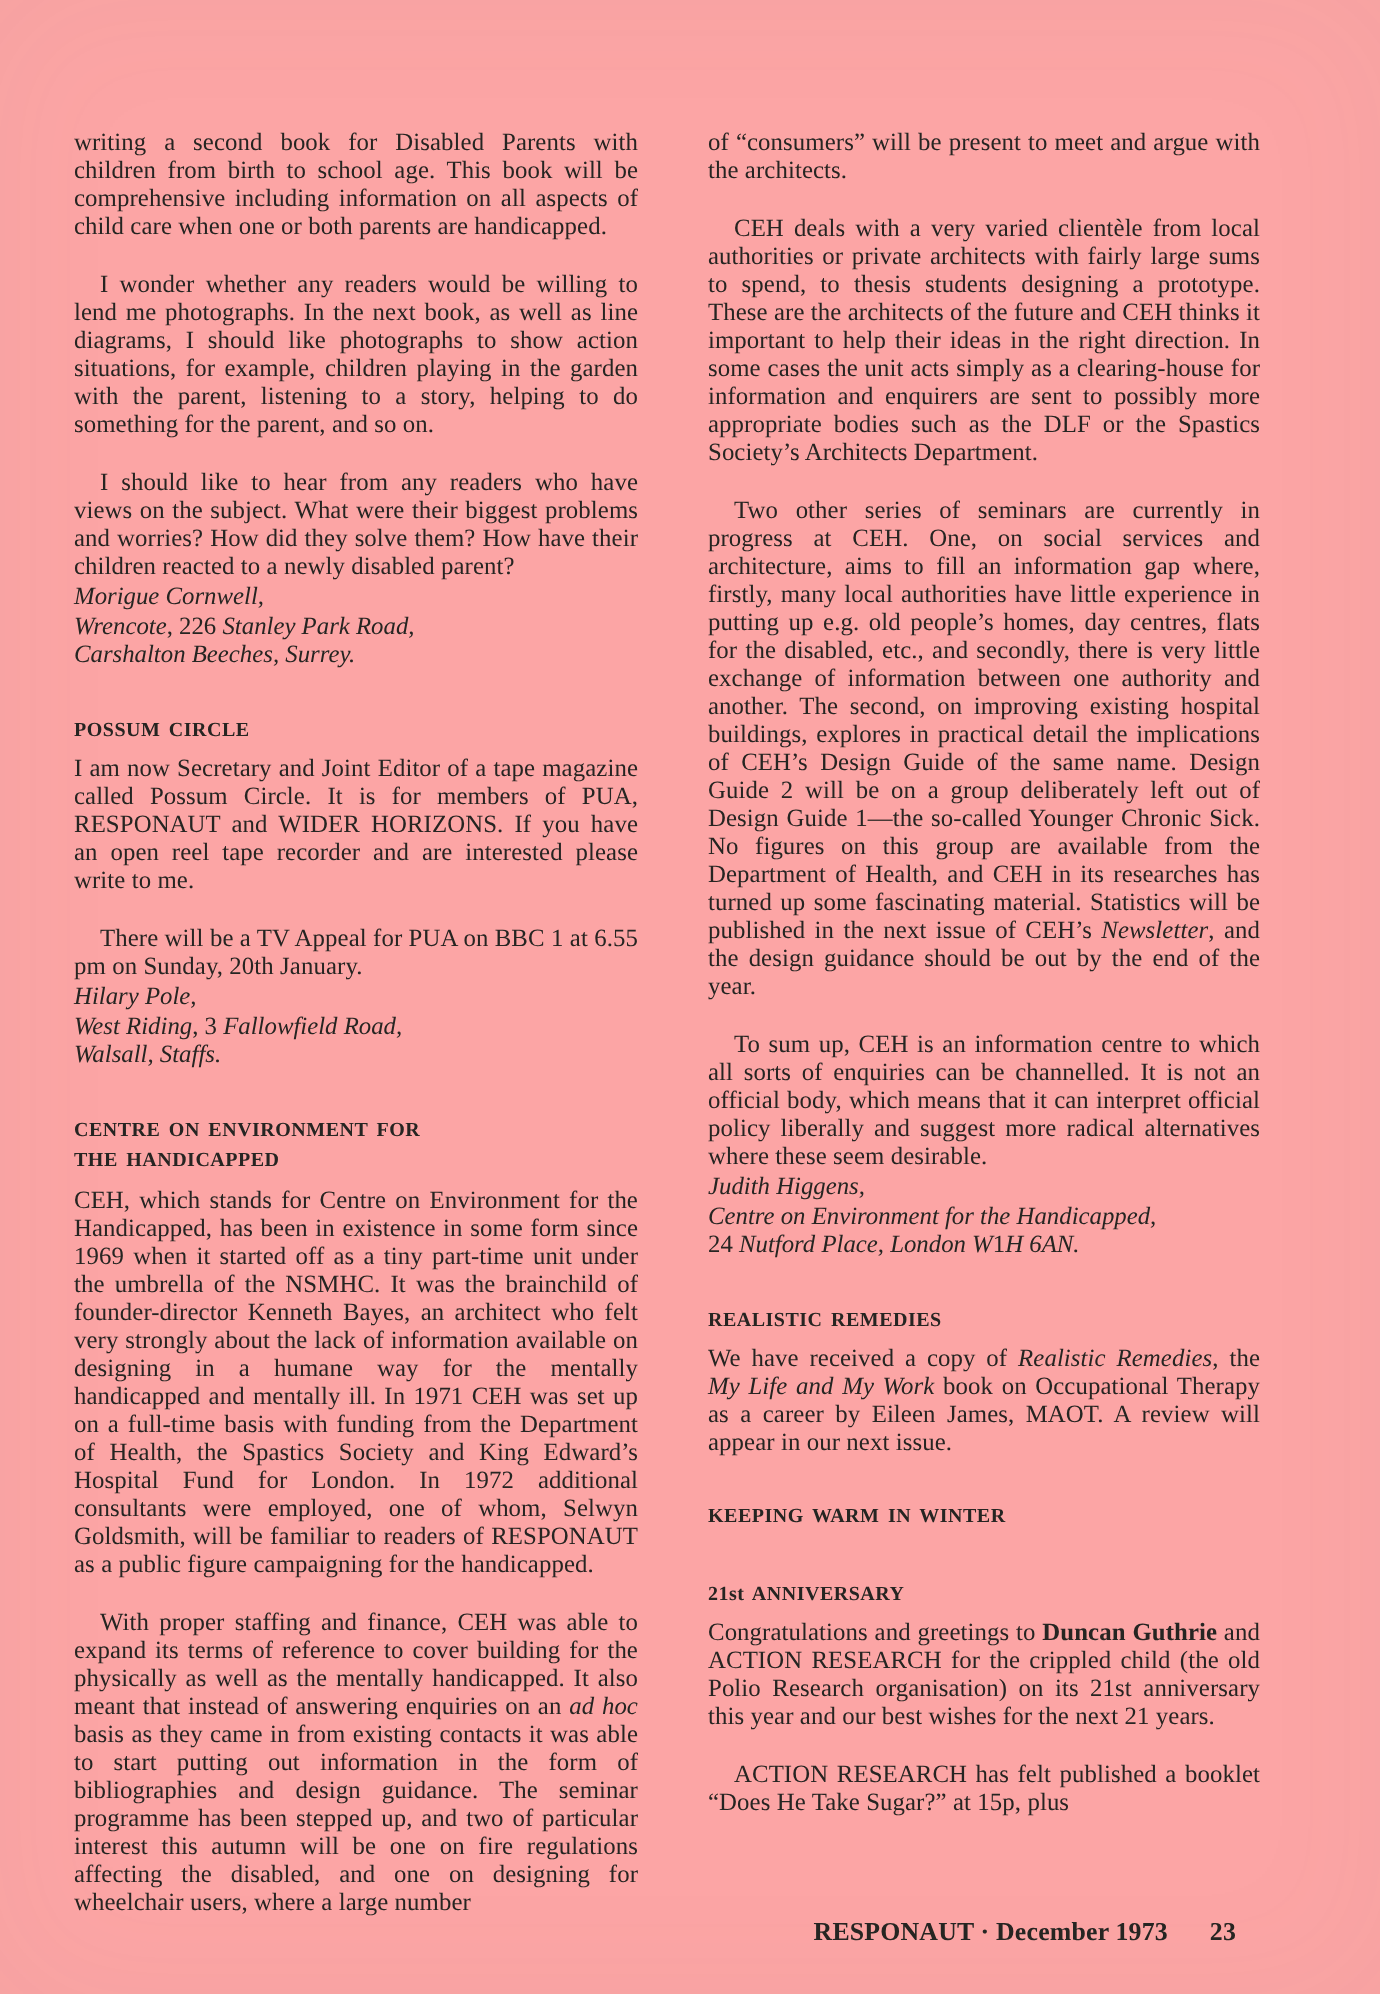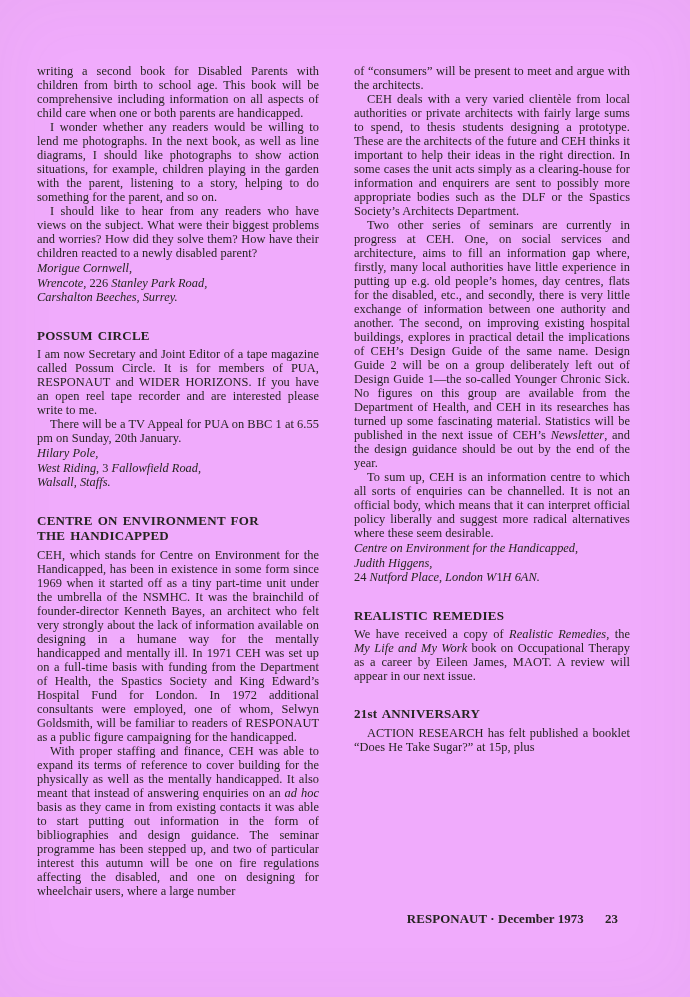--- a/index.html
+++ b/index.html
@@ -4,21 +4,21 @@
 <style>
   html, body {
     margin: 0;
     padding: 0;
     background: #fbfbf9;
   }
   .page {
     position: relative;
     width: 690px;
     height: 997px;
-    background: #f0abfc;
+    background: #fca5a5;
     box-shadow: inset 0 0 70px rgba(120,110,90,0.05);
     font-family: "Liberation Serif", "DejaVu Serif", serif;
     color: #262522;
     overflow: hidden;
   }
   .columns {
     position: absolute;
     top: 64px;
     left: 37px;
     display: flex;
@@ -27,41 +27,41 @@
   .col { }
   .col.left  { width: 282px; }
   .col.right { width: 276px; }
   p.para {
     margin: 0;
     font-size: 12.4px;
     line-height: 14px;
     text-align: justify;
     letter-spacing: 0.05px;
   }
-  p.para.indent { text-indent: 13px; }
+  p.para.indent { text-indent: 13px; margin-top: 15px; }
   .sig {
     margin: 1px 0 0 0;
     text-align: left;
     font-size: 12.4px;
     line-height: 14.5px;
   }
   .sig .sig-line { font-style: italic; }
   .sig .sig-line .roman { font-style: normal; }
   h2.hd {
     margin: 23px 0 4px 0;
-    font-size: 13px;
+    font-size: 10px;
     line-height: 15.5px;
     font-weight: bold;
     letter-spacing: 0.25px;
     white-space: pre-line;
     word-spacing: 1.5px;
   }
   .footer {
     position: absolute;
-    top: 912px;
+    top: 959px;
     right: 72px;
     font-size: 12.9px;
     font-weight: bold;
     letter-spacing: 0.1px;
   }
   .footer .pageno { margin-left: 21px; }
   span[data-run] { }
   .i { font-style: italic; }
   .b { font-weight: bold; }
 </style>
@@ -91,26 +91,28 @@
 THE HANDICAPPED</h2>
         <p class="para"><span data-run="">CEH, which stands for Centre on Environment for the Handicapped, has been in existence in some form since 1969 when it started off as a tiny part-time unit under the umbrella of the NSMHC.  It was the brainchild of founder-director Kenneth Bayes, an architect who felt very strongly about the lack of information available on designing in a humane way for the mentally handicapped and mentally ill.  In 1971 CEH was set up on a full-time basis with funding from the Department of Health, the Spastics Society and King Edward’s Hospital Fund for London.  In 1972 additional consultants were employed, one of whom, Selwyn Goldsmith, will be familiar to readers of RESPONAUT as a public figure campaigning for the handicapped.</span></p>
         <p class="para indent"><span data-run="">With proper staffing and finance, CEH was able to expand its terms of reference to cover building for the physically as well as the mentally handicapped.  It also meant that instead of answering enquiries on an </span><span data-run="" class="i">ad hoc</span><span data-run=""> basis as they came in from existing contacts it was able to start putting out information in the form of bibliographies and design guidance.  The seminar programme has been stepped up, and two of particular interest this autumn will be one on fire regulations affecting the disabled, and one on designing for wheelchair users, where a large number</span></p>
       </div>
     <div class="col right" id="col-1">
         <p class="para"><span data-run="">of “consumers” will be present to meet and argue with the architects.</span></p>
         <p class="para indent"><span data-run="">CEH deals with a very varied clientèle from local authorities or private architects with fairly large sums to spend, to thesis students designing a prototype.  These are the architects of the future and CEH thinks it important to help their ideas in the right direction.  In some cases the unit acts simply as a clearing-house for information and enquirers are sent to possibly more appropriate bodies such as the DLF or the Spastics Society’s Architects Department.</span></p>
         <p class="para indent"><span data-run="">Two other series of seminars are currently in progress at CEH.  One, on social services and architecture, aims to fill an information gap where, firstly, many local authorities have little experience in putting up e.g. old people’s homes, day centres, flats for the disabled, etc., and secondly, there is very little exchange of information between one authority and another.  The second, on improving existing hospital buildings, explores in practical detail the implications of CEH’s Design Guide of the same name.  Design Guide 2 will be on a group deliberately left out of Design Guide 1—the so-called Younger Chronic Sick.  No figures on this group are available from the Department of Health, and CEH in its researches has turned up some fascinating material.  Statistics will be published in the next issue of CEH’s </span><span data-run="" class="i">Newsletter</span><span data-run="">, and the design guidance should be out by the end of the year.</span></p>
         <p class="para indent"><span data-run="">To sum up, CEH is an information centre to which all sorts of enquiries can be channelled.  It is not an official body, which means that it can interpret official policy liberally and suggest more radical alternatives where these seem desirable.</span></p>
         <div class="sig">
+          <div class="sig-line"><span data-run="" class="i">Judith Higgens,</span></div>
           <div class="sig-line"><span data-run="" class="i">Centre on Environment for the Handicapped,</span></div>
-          <div class="sig-line"><span data-run="" class="i">Judith Higgens,</span></div>
           <div class="sig-line"><span data-run="" class="roman">24 </span><span data-run="" class="i">Nutford Place, London W</span><span data-run="" class="roman">1</span><span data-run="" class="i">H 6</span><span data-run="" class="i">AN.</span></div>
         </div>
         <h2 class="hd">REALISTIC REMEDIES</h2>
         <p class="para"><span data-run="">We have received a copy of </span><span data-run="" class="i">Realistic Remedies</span><span data-run="">, the </span><span data-run="" class="i">My Life and My Work</span><span data-run=""> book on Occupational Therapy as a career by Eileen James, MAOT.  A review will appear in our next issue.</span></p>
+        <h2 class="hd">KEEPING WARM IN WINTER</h2>
         <h2 class="hd">21st ANNIVERSARY</h2>
+        <p class="para"><span data-run="">Congratulations and greetings to </span><span data-run="" class="b">Duncan Guthrie</span><span data-run=""> and ACTION RESEARCH for the crippled child (the old Polio Research organisation) on its 21st anniversary this year and our best wishes for the next 21 years.</span></p>
         <p class="para indent"><span data-run="">ACTION RESEARCH has felt published a booklet “Does He Take Sugar?” at 15p, plus</span></p>
       </div>
   </div>
   <div class="footer">
     <span>RESPONAUT · December 1973</span><span class="pageno">23</span>
   </div>
 </div>
 
 </body></html>

